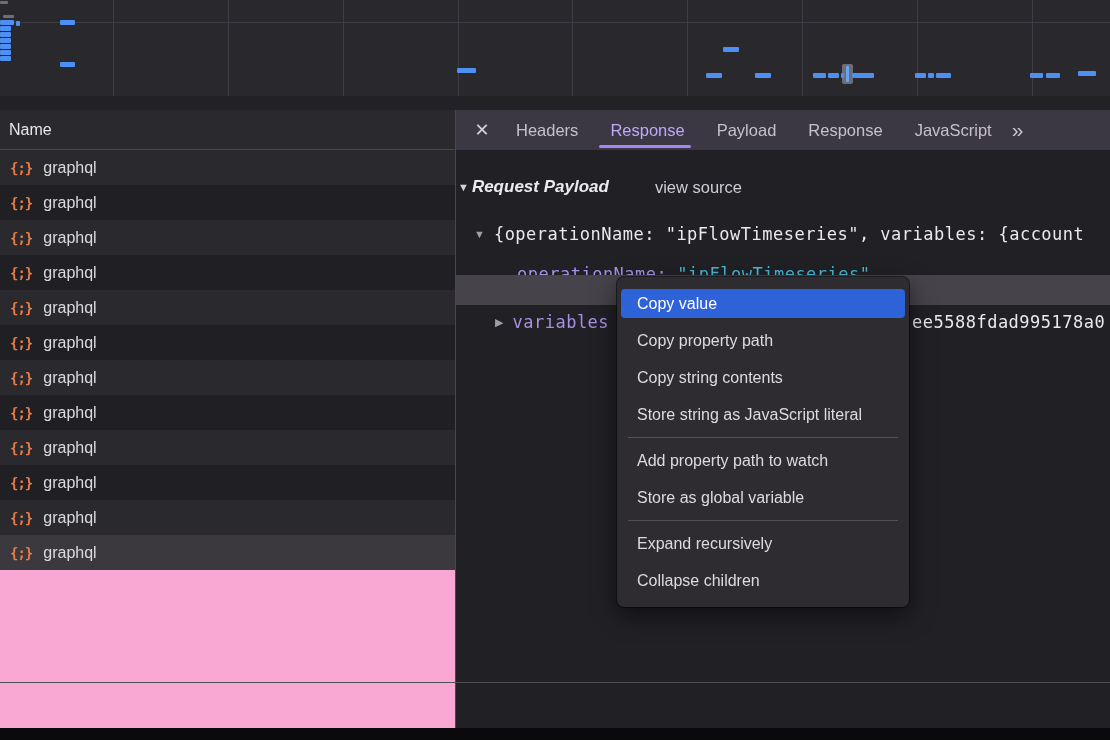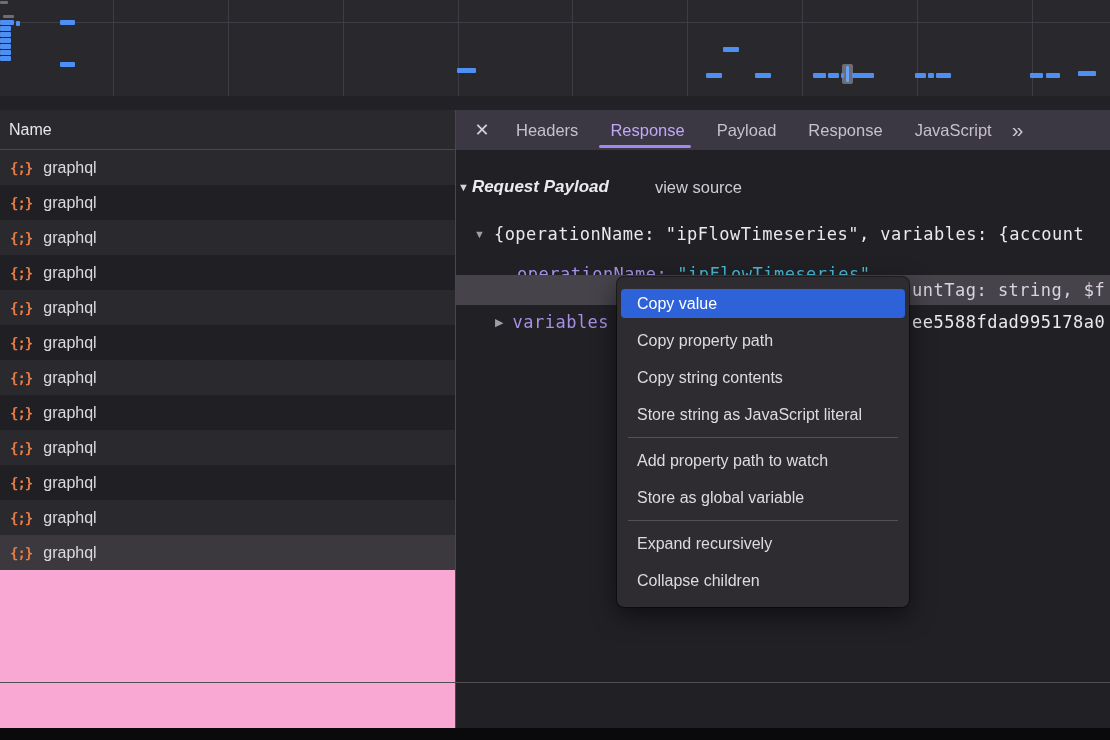--- a/index.html
+++ b/index.html
@@ -191,21 +191,20 @@
       </div>
 
       <div class="tree-line" style="top:112px;padding-left:61px;">
         <span class="k">operationName:</span>
         <span class="s" style="margin-left:10px;">"ipFlowTimeseries"</span>
       </div>
 
       <div class="tree-line sel-row" style="top:125px;height:30px;padding-left:61px;">
         <span class="k">query:</span>
         <span class="lite" style="margin-left:10px;">"qu</span>
-        <span class="frag lite">untTag: string, $f</span>
       </div>
 
       <div class="tree-line" style="top:159px;height:26px;padding-left:39px;">
         <span class="tri">▶</span>
         <span class="k" style="margin-left:9px;">variables</span>
         <span class="frag w">ee5588fdad995178a0</span>
       </div>
     </div>
   </div>
 

